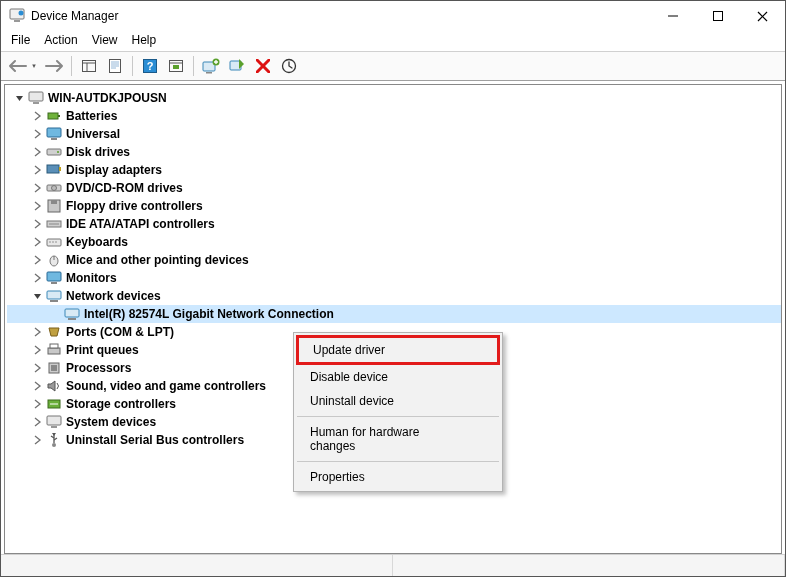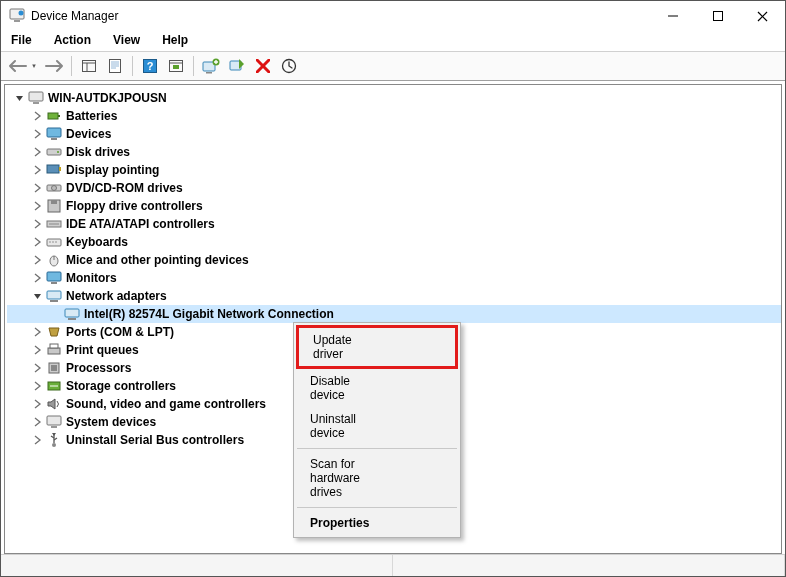--- a/index.html
+++ b/index.html
@@ -23,23 +23,22 @@
   background: #fff;
 }
 .titlebar .app-icon { width:16px; height:16px; margin-right:6px; }
 .titlebar .title { flex:1; font-size:12px; }
 .win-controls { display:flex; }
 .win-btn {
   width: 45px; height:30px; display:flex; align-items:center; justify-content:center;
   font-size:13px; font-family: "Segoe UI Symbol", sans-serif;
 }
 .menubar {
-  display:flex; gap:22px; padding: 2px 10px 4px 10px;
+  display:flex; gap:14px; padding: 2px 10px 4px 10px;
   font-size:12px;
-  font-weight:bold;
 }
 .menubar span { cursor:default; }
 .toolbar {
   display:flex; align-items:center; gap:4px;
   padding:3px 6px;
   border-top:1px solid #d0d0d0;
   border-bottom:1px solid #a0a0a0;
   background:#fafafa;
 }
 .tb-btn {
@@ -77,21 +76,21 @@
 
 .context-menu {
   position:absolute;
   background:#f2f2f2;
   border:1px solid #b3b3b3;
   box-shadow:3px 3px 4px rgba(0,0,0,0.25);
   font-size:12px;
   padding:2px;
 }
 .cm-item { padding:5px 70px 5px 14px; cursor:default; }
-.cm-item.bold { font-weight:bold; }
+.cm-item.bold { font-weight:normal; }
 .cm-sep { height:1px; background:#c8c8c8; margin:3px 1px; }
 .highlight-box { border:3px solid #e21b1b; }
 
 .statusbar {
   height:22px; border-top:1px solid #d0d0d0; background:#f5f5f5;
   display:flex;
 }
 .statusbar .cell { flex:1; border-right:1px solid #d8d8d8; }
 
 
@@ -248,21 +247,21 @@
             <svg width="10" height="10">
               <path d="M2 1 L7 5 L2 9" fill="none" stroke="#707070" stroke-width="1.3"></path>
             </svg>
           </span>
         <span class="ic">
             <svg width="16" height="16" viewBox="0 0 16 16">
               <rect x="1" y="2" width="14" height="9" rx="1" fill="#6fb8e0" stroke="#2a6b97"></rect>
               <rect x="5" y="12" width="6" height="2" fill="#888"></rect>
             </svg>
           </span>
-        <span class="lbl">Devices</span>
+        <span class="lbl">Universal</span>
       </div>
 
       <div class="row depth1">
         <span class="exp">
             <svg width="10" height="10">
               <path d="M2 1 L7 5 L2 9" fill="none" stroke="#707070" stroke-width="1.3"></path>
             </svg>
           </span>
         <span class="ic">
             <svg width="16" height="16" viewBox="0 0 16 16">
@@ -278,21 +277,21 @@
             <svg width="10" height="10">
               <path d="M2 1 L7 5 L2 9" fill="none" stroke="#707070" stroke-width="1.3"></path>
             </svg>
           </span>
         <span class="ic">
             <svg width="16" height="16" viewBox="0 0 16 16">
               <rect x="1" y="3" width="12" height="8" fill="#5a8fb8" stroke="#2a5a7a"></rect>
               <rect x="13" y="5" width="2" height="4" fill="#c0a020"></rect>
             </svg>
           </span>
-        <span class="lbl">Display pointing</span>
+        <span class="lbl">Display adapters</span>
       </div>
 
       <div class="row depth1">
         <span class="exp">
             <svg width="10" height="10">
               <path d="M2 1 L7 5 L2 9" fill="none" stroke="#707070" stroke-width="1.3"></path>
             </svg>
           </span>
         <span class="ic">
             <svg width="16" height="16" viewBox="0 0 16 16">
@@ -386,21 +385,21 @@
             <svg width="10" height="10">
               <path d="M1 3 L8 3 L4.5 8 Z" fill="#404040"></path>
             </svg>
           </span>
         <span class="ic">
             <svg width="16" height="16" viewBox="0 0 16 16">
               <rect x="1" y="3" width="14" height="8" rx="1" fill="#d9eaf5" stroke="#3a87b7"></rect>
               <rect x="4" y="12" width="8" height="2" fill="#888"></rect>
             </svg>
           </span>
-        <span class="lbl">Network adapters</span>
+        <span class="lbl">Network devices</span>
       </div>
 
       <div class="row depth2 selected">
         <span class="exp"></span>
         <span class="ic">
             <svg width="16" height="16" viewBox="0 0 16 16">
               <rect x="1" y="3" width="14" height="8" rx="1" fill="#d9eaf5" stroke="#3a87b7"></rect>
               <rect x="4" y="12" width="8" height="2" fill="#888"></rect>
             </svg>
           </span>
@@ -452,40 +451,40 @@
       </div>
 
       <div class="row depth1">
         <span class="exp">
             <svg width="10" height="10">
               <path d="M2 1 L7 5 L2 9" fill="none" stroke="#707070" stroke-width="1.3"></path>
             </svg>
           </span>
         <span class="ic">
             <svg width="16" height="16" viewBox="0 0 16 16">
+              <path d="M2 6 h3 l4 -3 v10 l-4 -3 h-3 Z" fill="#999" stroke="#555"></path>
+              <path d="M11 5 q3 3 0 6" fill="none" stroke="#555"></path>
+            </svg>
+          </span>
+        <span class="lbl">Sound, video and game controllers</span>
+      </div>
+
+      <div class="row depth1">
+        <span class="exp">
+            <svg width="10" height="10">
+              <path d="M2 1 L7 5 L2 9" fill="none" stroke="#707070" stroke-width="1.3"></path>
+            </svg>
+          </span>
+        <span class="ic">
+            <svg width="16" height="16" viewBox="0 0 16 16">
               <rect x="2" y="4" width="12" height="8" fill="#6aaf3a" stroke="#3d6a1e"></rect>
               <line x1="4" y1="8" x2="12" y2="8" stroke="#fff"></line>
             </svg>
           </span>
         <span class="lbl">Storage controllers</span>
-      </div>
-
-      <div class="row depth1">
-        <span class="exp">
-            <svg width="10" height="10">
-              <path d="M2 1 L7 5 L2 9" fill="none" stroke="#707070" stroke-width="1.3"></path>
-            </svg>
-          </span>
-        <span class="ic">
-            <svg width="16" height="16" viewBox="0 0 16 16">
-              <path d="M2 6 h3 l4 -3 v10 l-4 -3 h-3 Z" fill="#999" stroke="#555"></path>
-              <path d="M11 5 q3 3 0 6" fill="none" stroke="#555"></path>
-            </svg>
-          </span>
-        <span class="lbl">Sound, video and game controllers</span>
       </div>
 
       <div class="row depth1">
         <span class="exp">
             <svg width="10" height="10">
               <path d="M2 1 L7 5 L2 9" fill="none" stroke="#707070" stroke-width="1.3"></path>
             </svg>
           </span>
         <span class="ic">
             <svg width="16" height="16" viewBox="0 0 16 16">
@@ -508,26 +507,26 @@
               <line x1="8" y1="2" x2="8" y2="11" stroke="#555" stroke-width="1.3"></line>
               <path d="M8 6 l-3 -2 M8 8 l3 -2" stroke="#555" stroke-width="1.3"></path>
               <path d="M6 1 L8 4 L10 1 Z" fill="#555"></path>
             </svg>
           </span>
         <span class="lbl">Uninstall Serial Bus controllers</span>
       </div>
 
     </div>
 
-    <div class="context-menu" style="left:288px; top:237px; width:168px;">
+    <div class="context-menu" style="left:288px; top:247px; width:210px;">
       <div class="cm-item highlight-box"><span>Update driver</span></div>
       <div class="cm-item"><span>Disable device</span></div>
       <div class="cm-item"><span>Uninstall device</span></div>
       <div class="cm-sep"></div>
-      <div class="cm-item"><span>Scan for hardware drives</span></div>
+      <div class="cm-item"><span>Human for hardware changes</span></div>
       <div class="cm-sep"></div>
       <div class="cm-item bold"><span>Properties</span></div>
     </div>
 
   </div>
 
   <div class="statusbar">
     <div class="cell"></div>
     <div class="cell"></div>
   </div>

